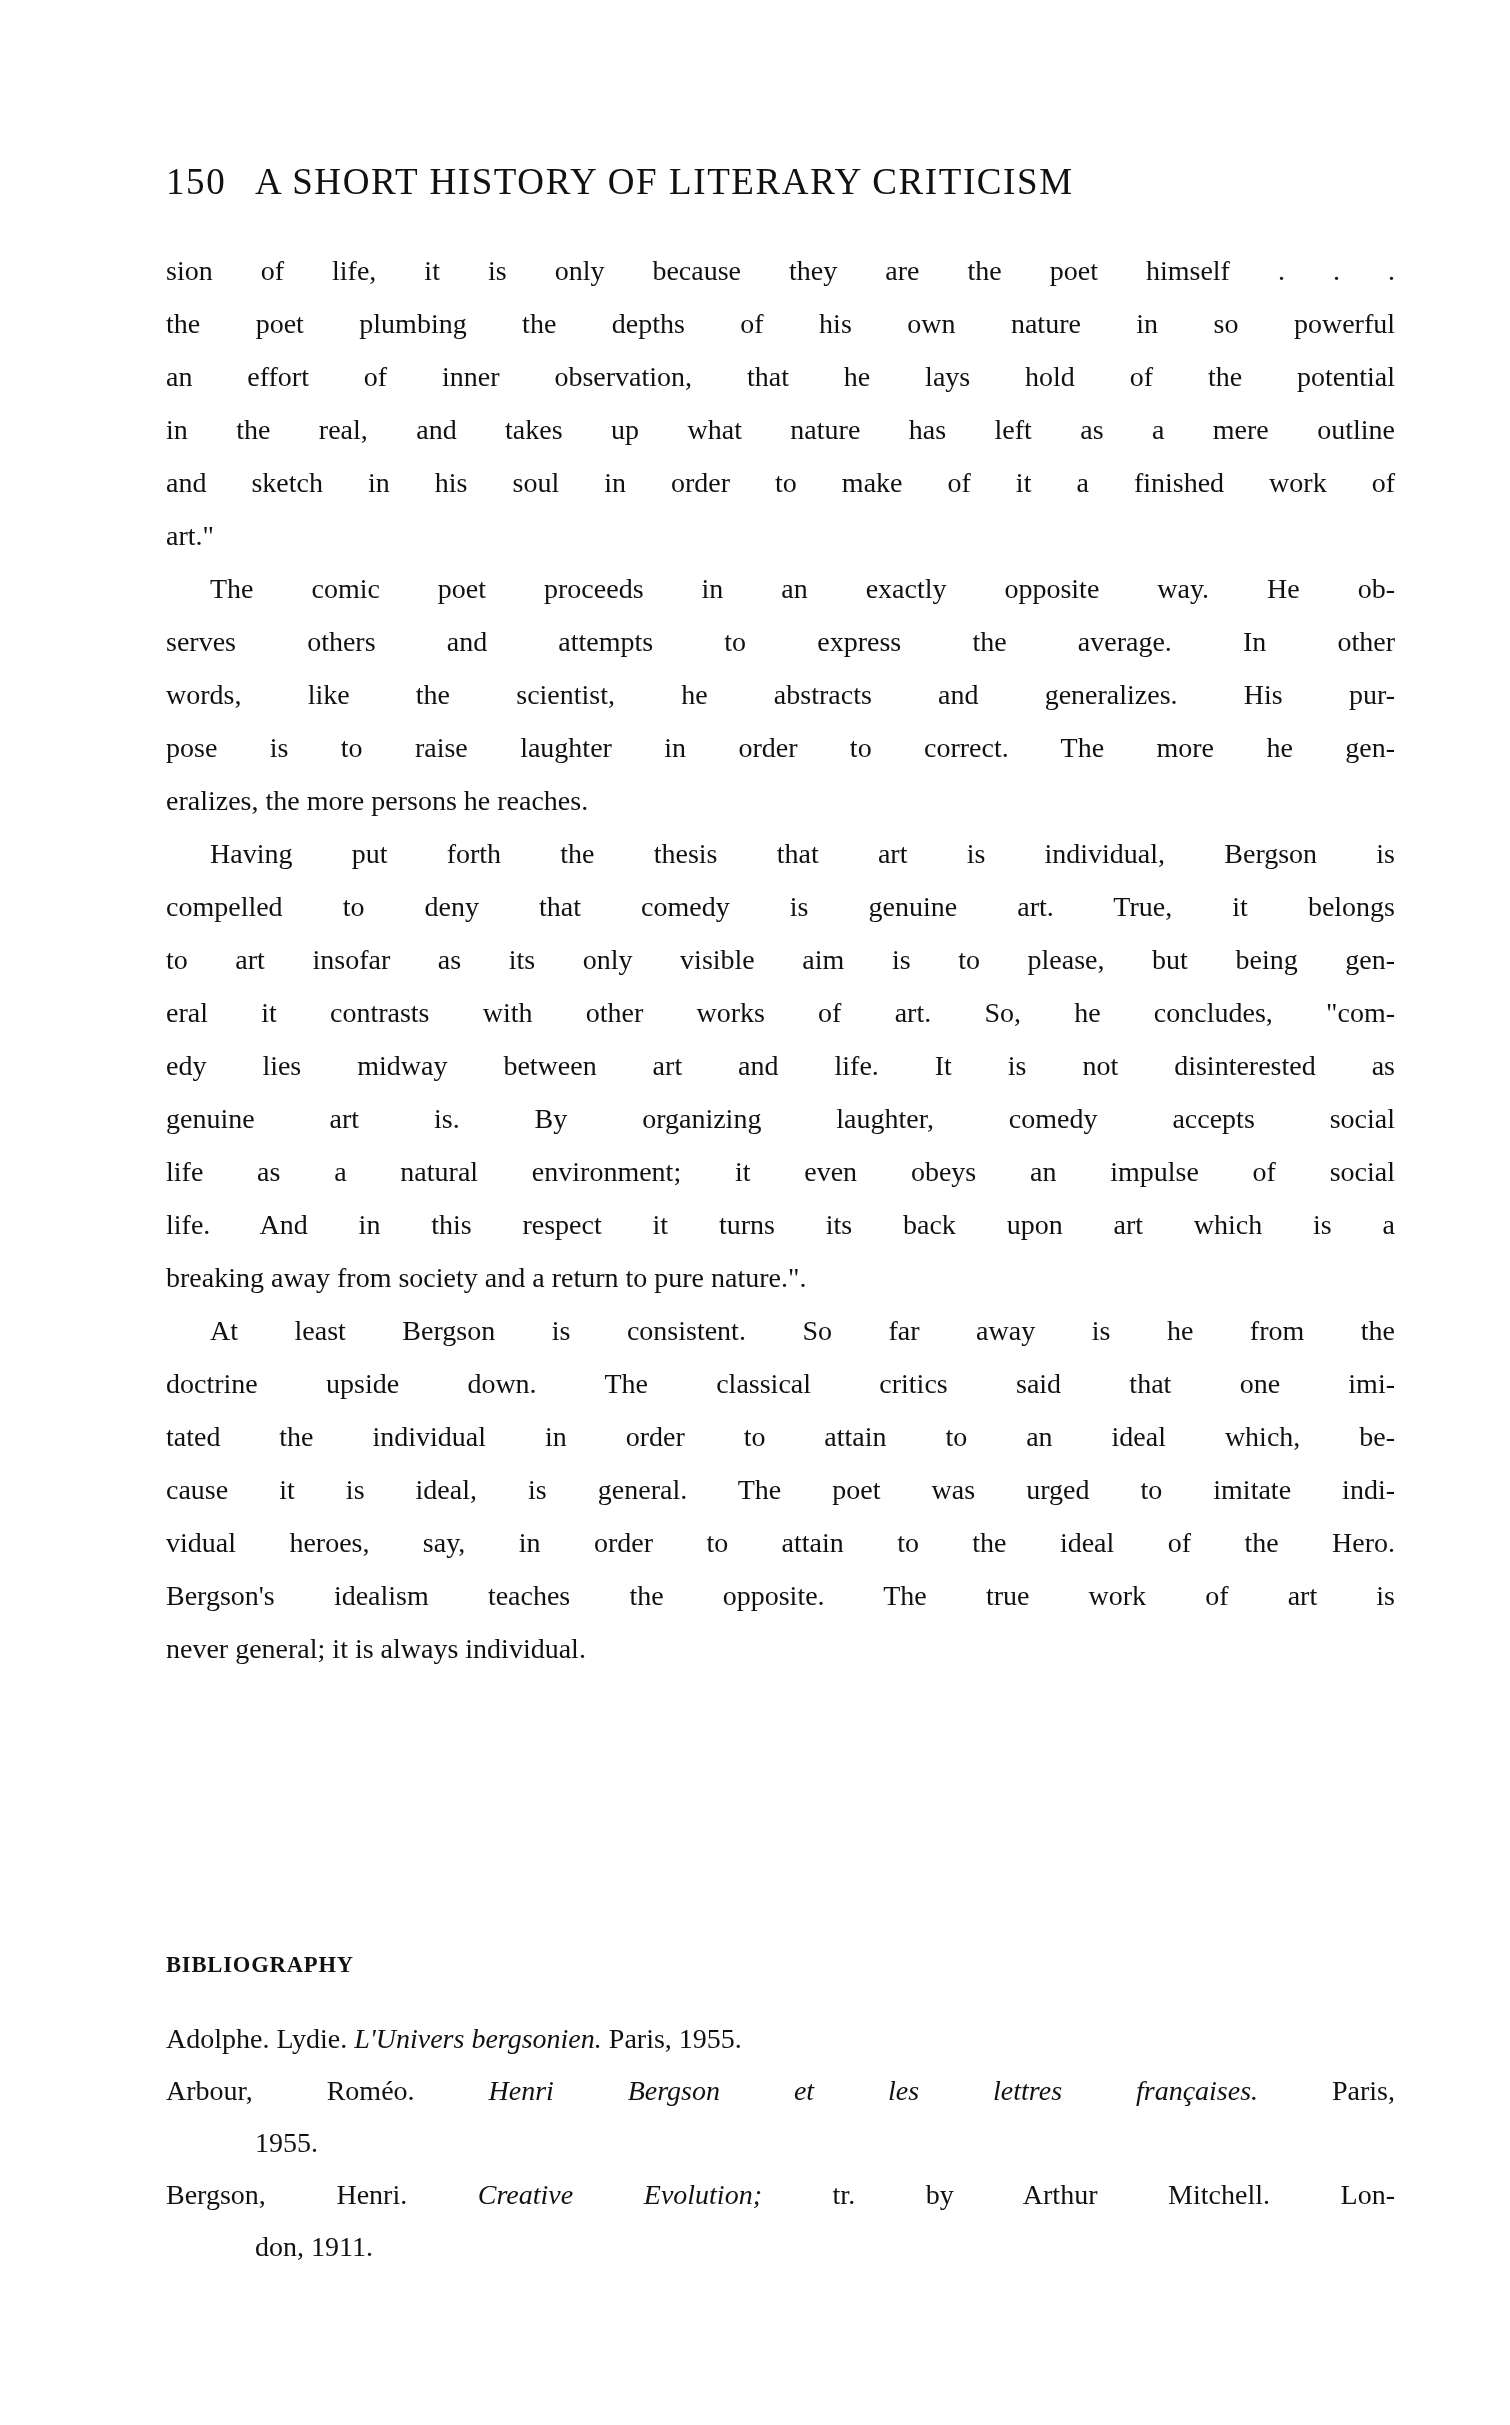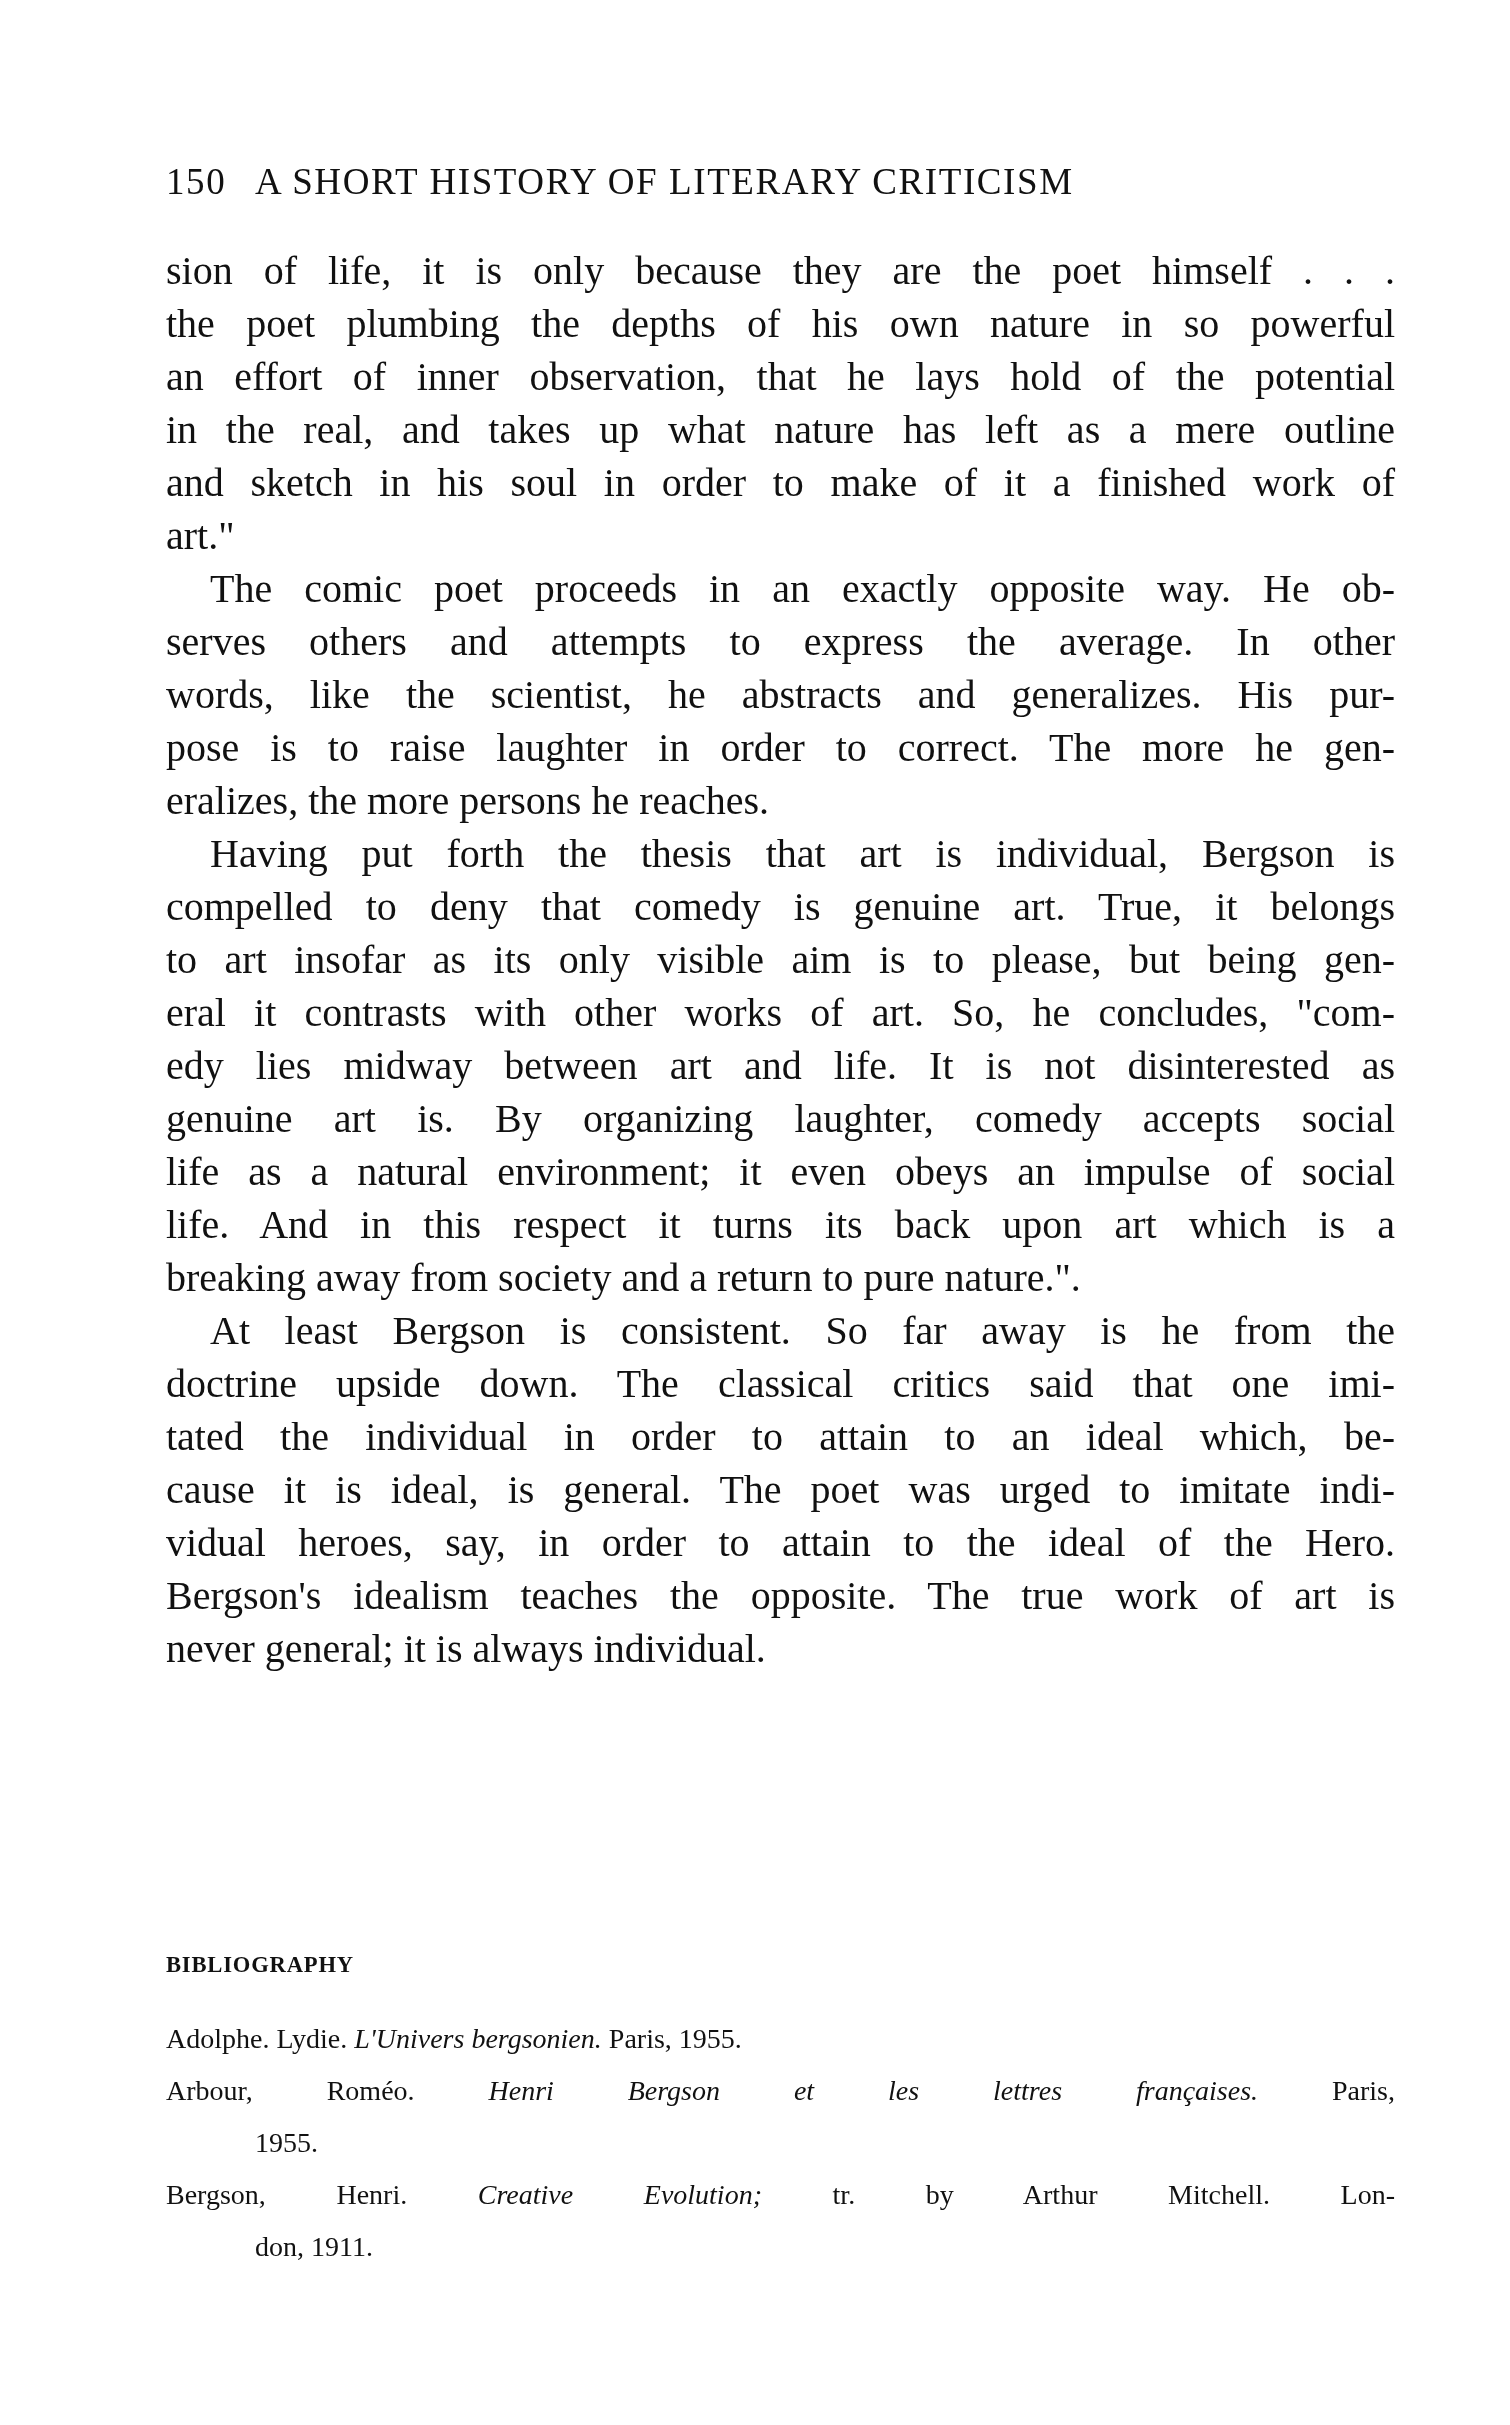--- a/index.html
+++ b/index.html
@@ -4,21 +4,21 @@
   <style>
     html, body { margin: 0; padding: 0; background: #ffffff; }
     body { width: 1510px; height: 2426px; position: relative; overflow: hidden;
            font-family: "Liberation Serif", "DejaVu Serif", serif; color: #111111; }
     .page { position: absolute; left: 0; top: 16px; width: 1510px; height: 2426px; }
     .running-head { position: absolute; left: 166px; top: 144px; width: 1229px; height: 49px;
                     font-size: 37px; letter-spacing: 1.6px; }
     .page-number { position: absolute; left: 0; top: 0; }
     .head-title { position: absolute; left: 89px; top: 0; white-space: nowrap; text-align: center; }
     .body-text { position: absolute; left: 166px; top: 228px; width: 1229px; }
-    .line { height: 53px; line-height: 53px; font-size: 40px; white-space: nowrap;
+    .line { height: 53px; line-height: 53px; font-size: 28px; white-space: nowrap;
             text-align: justify; text-align-last: justify; }
     .line.last { text-align-last: left; }
     .line.indent { padding-left: 44px; }
     .bib-heading { position: absolute; left: 166px; top: 1936px; font-size: 22.6px;
                    font-weight: bold; letter-spacing: 0.8px; text-align: center; }
     .bib-list { position: absolute; left: 166px; top: 1997px; width: 1229px; }
     .bib-line { height: 52px; line-height: 52px; font-size: 28px; white-space: nowrap; }
     .bib-line.cont { padding-left: 89px; }
     .bib-line.just { text-align: justify; text-align-last: justify; }
     i { font-style: italic; }

